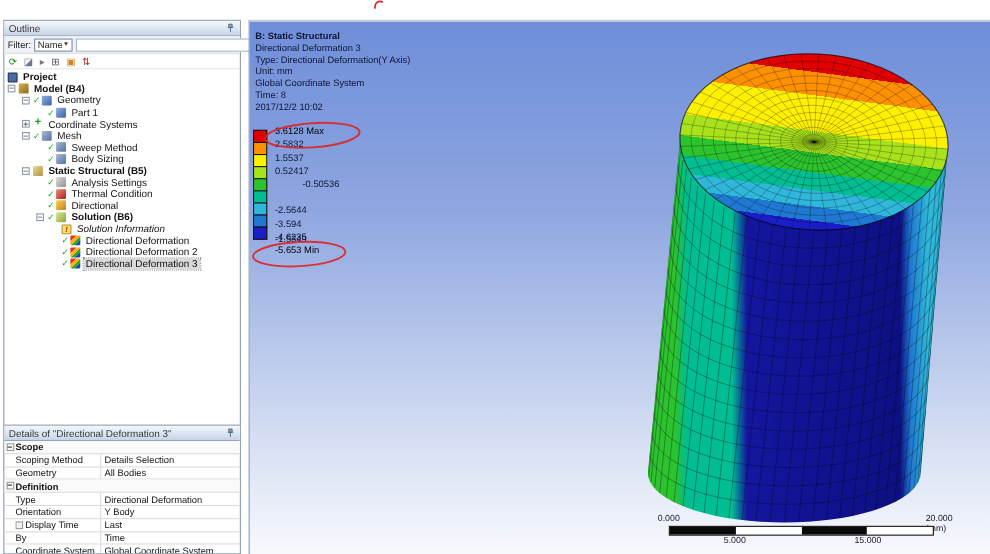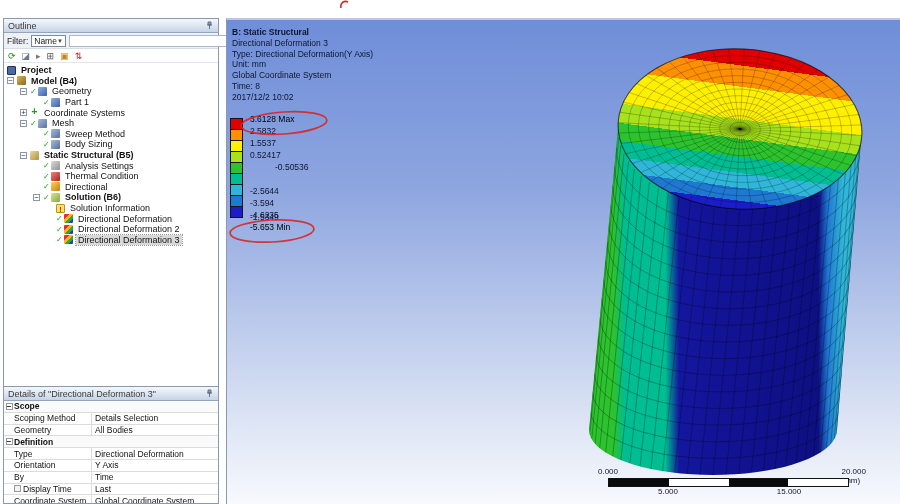--- a/index.html
+++ b/index.html
@@ -190,21 +190,21 @@
         <span class="tlabel">Directional</span>
       </div>
       <div class="trow" style="padding-left: 29px;">
         <span class="slot">
           <span class="expbox">−</span>
         </span>
         <span class="tcheck">✓</span>
         <span class="ticon i-solution"></span>
         <span class="tlabel b">Solution (B6)</span>
       </div>
-      <div class="trow" style="padding-left: 42px;">
+      <div class="trow" style="padding-left: 42px; font-style: italic;">
         <span class="slot"></span>
         <span class="ticon i-solution-info">!</span>
         <span class="tlabel">Solution Information</span>
       </div>
       <div class="trow" style="padding-left: 42px;">
         <span class="slot"></span>
         <span class="tcheck">✓</span>
         <span class="ticon i-result"></span>
         <span class="tlabel">Directional Deformation</span>
       </div>
@@ -262,36 +262,36 @@
         <span class="dlab">
           <span>Type</span>
         </span>
         <span class="dval">Directional Deformation</span>
       </div>
       <div class="drow">
         <span class="dgut"></span>
         <span class="dlab">
           <span>Orientation</span>
         </span>
-        <span class="dval">Y Axis</span>
-      </div>
-      <div class="drow">
-        <span class="dgut"></span>
-        <span class="dlab">
-          <span>By</span>
-        </span>
-        <span class="dval">Time</span>
+        <span class="dval">Y Body</span>
       </div>
       <div class="drow">
         <span class="dgut"></span>
         <span class="dlab">
           <span class="dcheckbox"></span>
           <span>Display Time</span>
         </span>
         <span class="dval">Last</span>
+      </div>
+      <div class="drow">
+        <span class="dgut"></span>
+        <span class="dlab">
+          <span>By</span>
+        </span>
+        <span class="dval">Time</span>
       </div>
       <div class="drow">
         <span class="dgut"></span>
         <span class="dlab">
           <span>Coordinate System</span>
         </span>
         <span class="dval">Global Coordinate System</span>
       </div>
     </div>
 </div>

